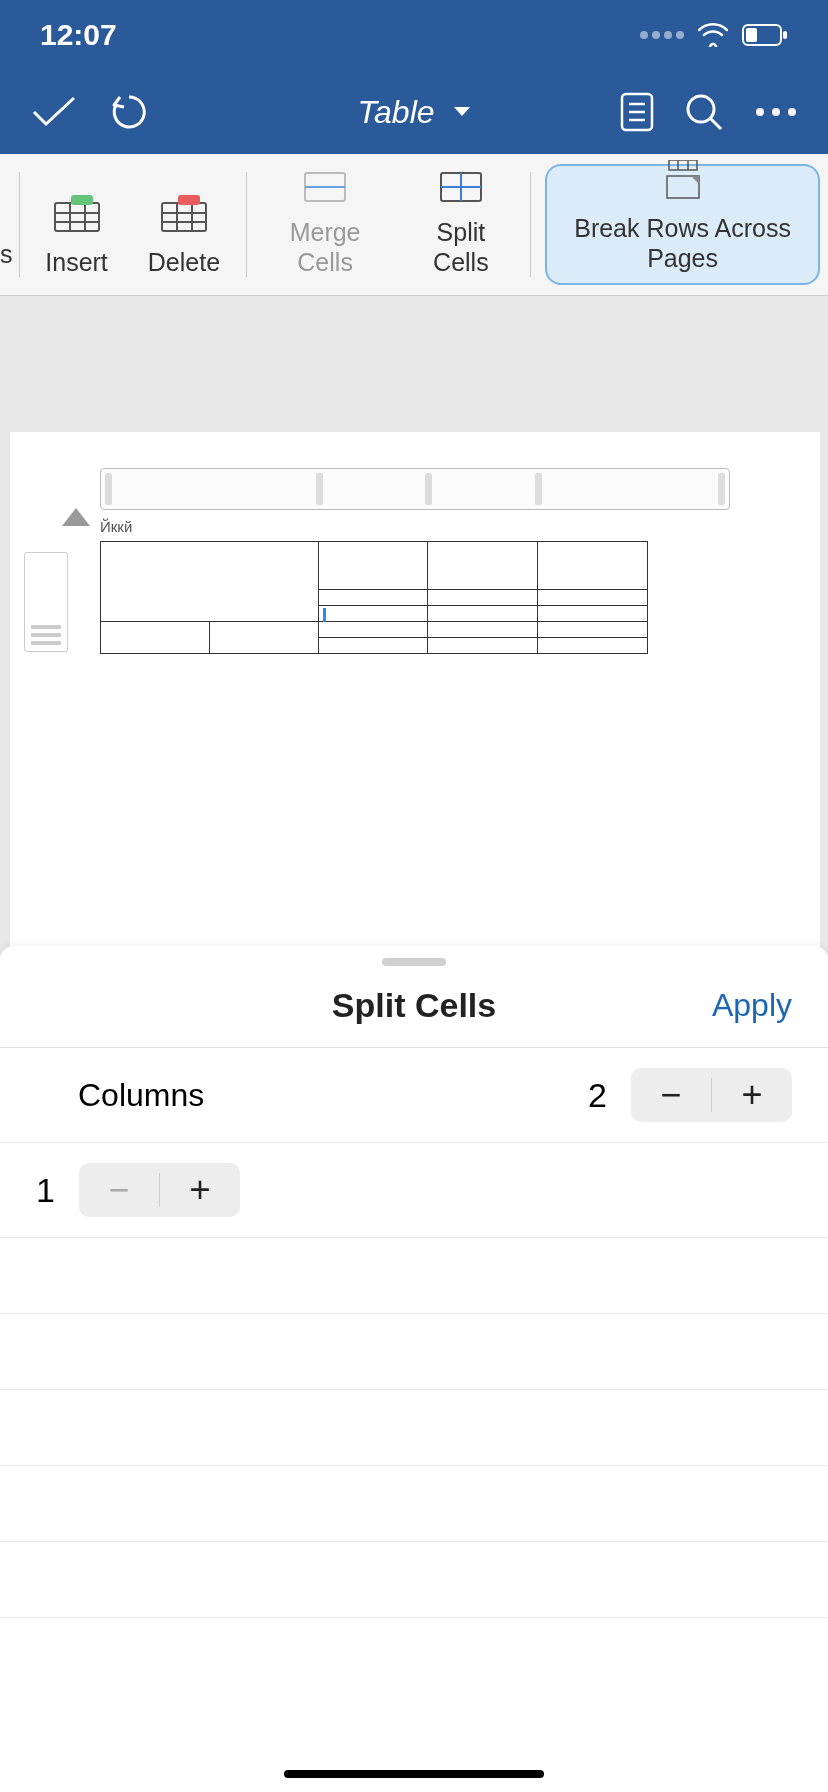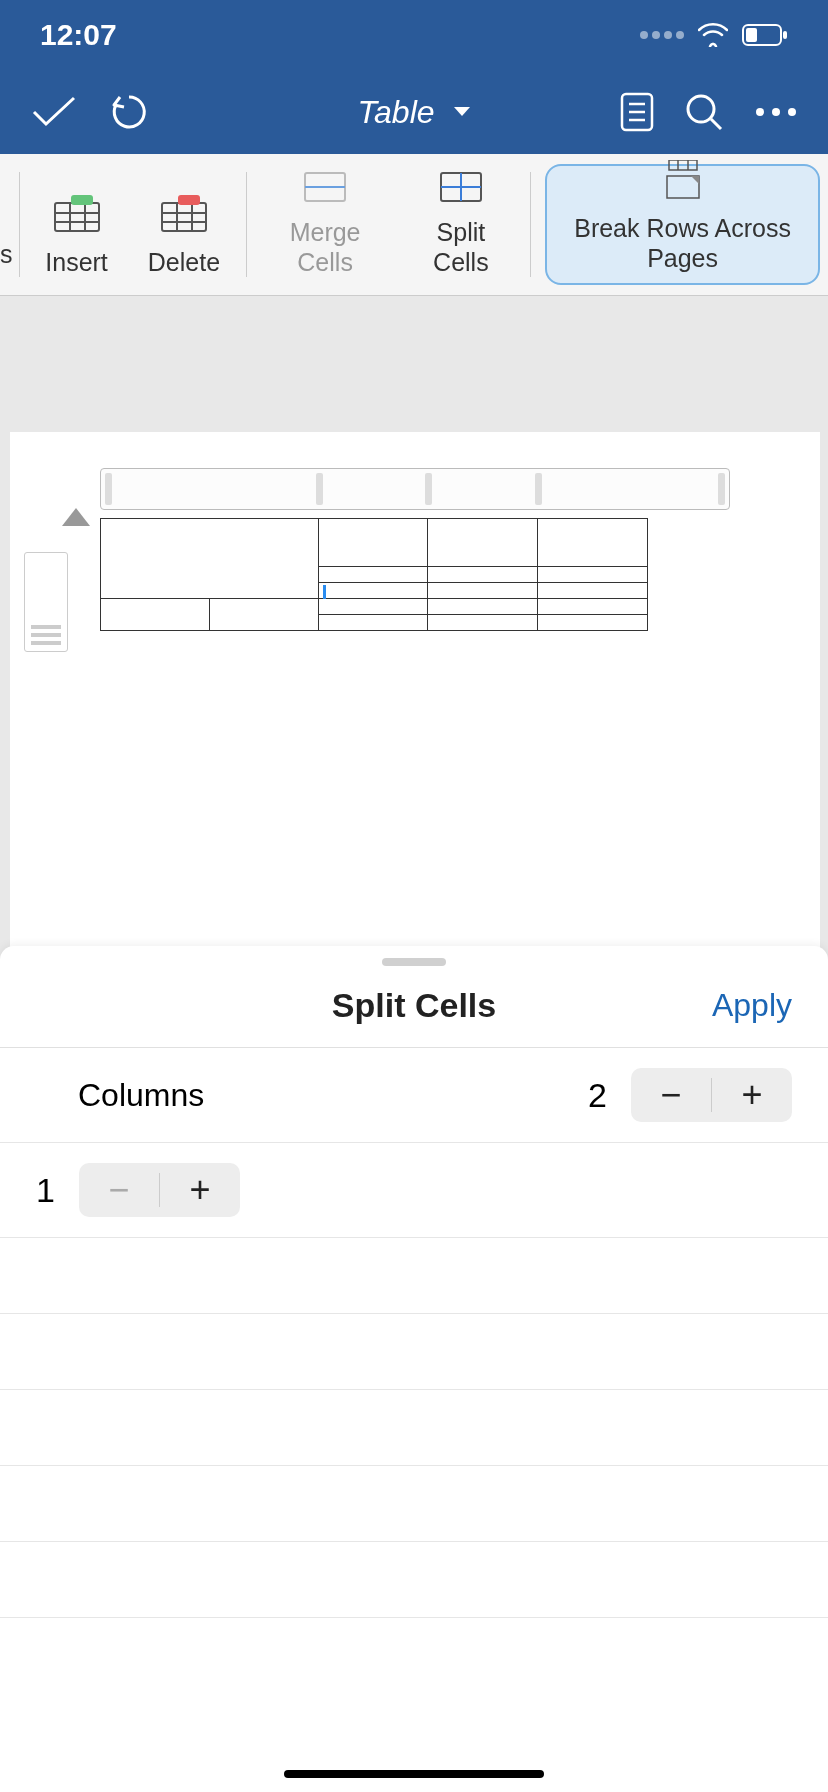--- a/index.html
+++ b/index.html
@@ -372,20 +372,21 @@
 <div class="document-area">
   <div class="page">
     <div class="triangle-marker"></div>
     <div class="ruler-horizontal">
       <div class="ruler-mark m1"></div>
       <div class="ruler-mark m2"></div>
       <div class="ruler-mark m3"></div>
       <div class="ruler-mark m4"></div>
       <div class="ruler-mark m5"></div>
     </div>
+    <div class="doc-label">Йккй</div>
     <table class="doc-table">
       <tbody>
           <tr class="r1">
             <td rowspan="3" colspan="2" style="width:218px"></td>
             <td style="width:110px"></td>
             <td style="width:110px"></td>
             <td style="width:110px"></td>
           </tr>
       <tr>
             <td></td>

